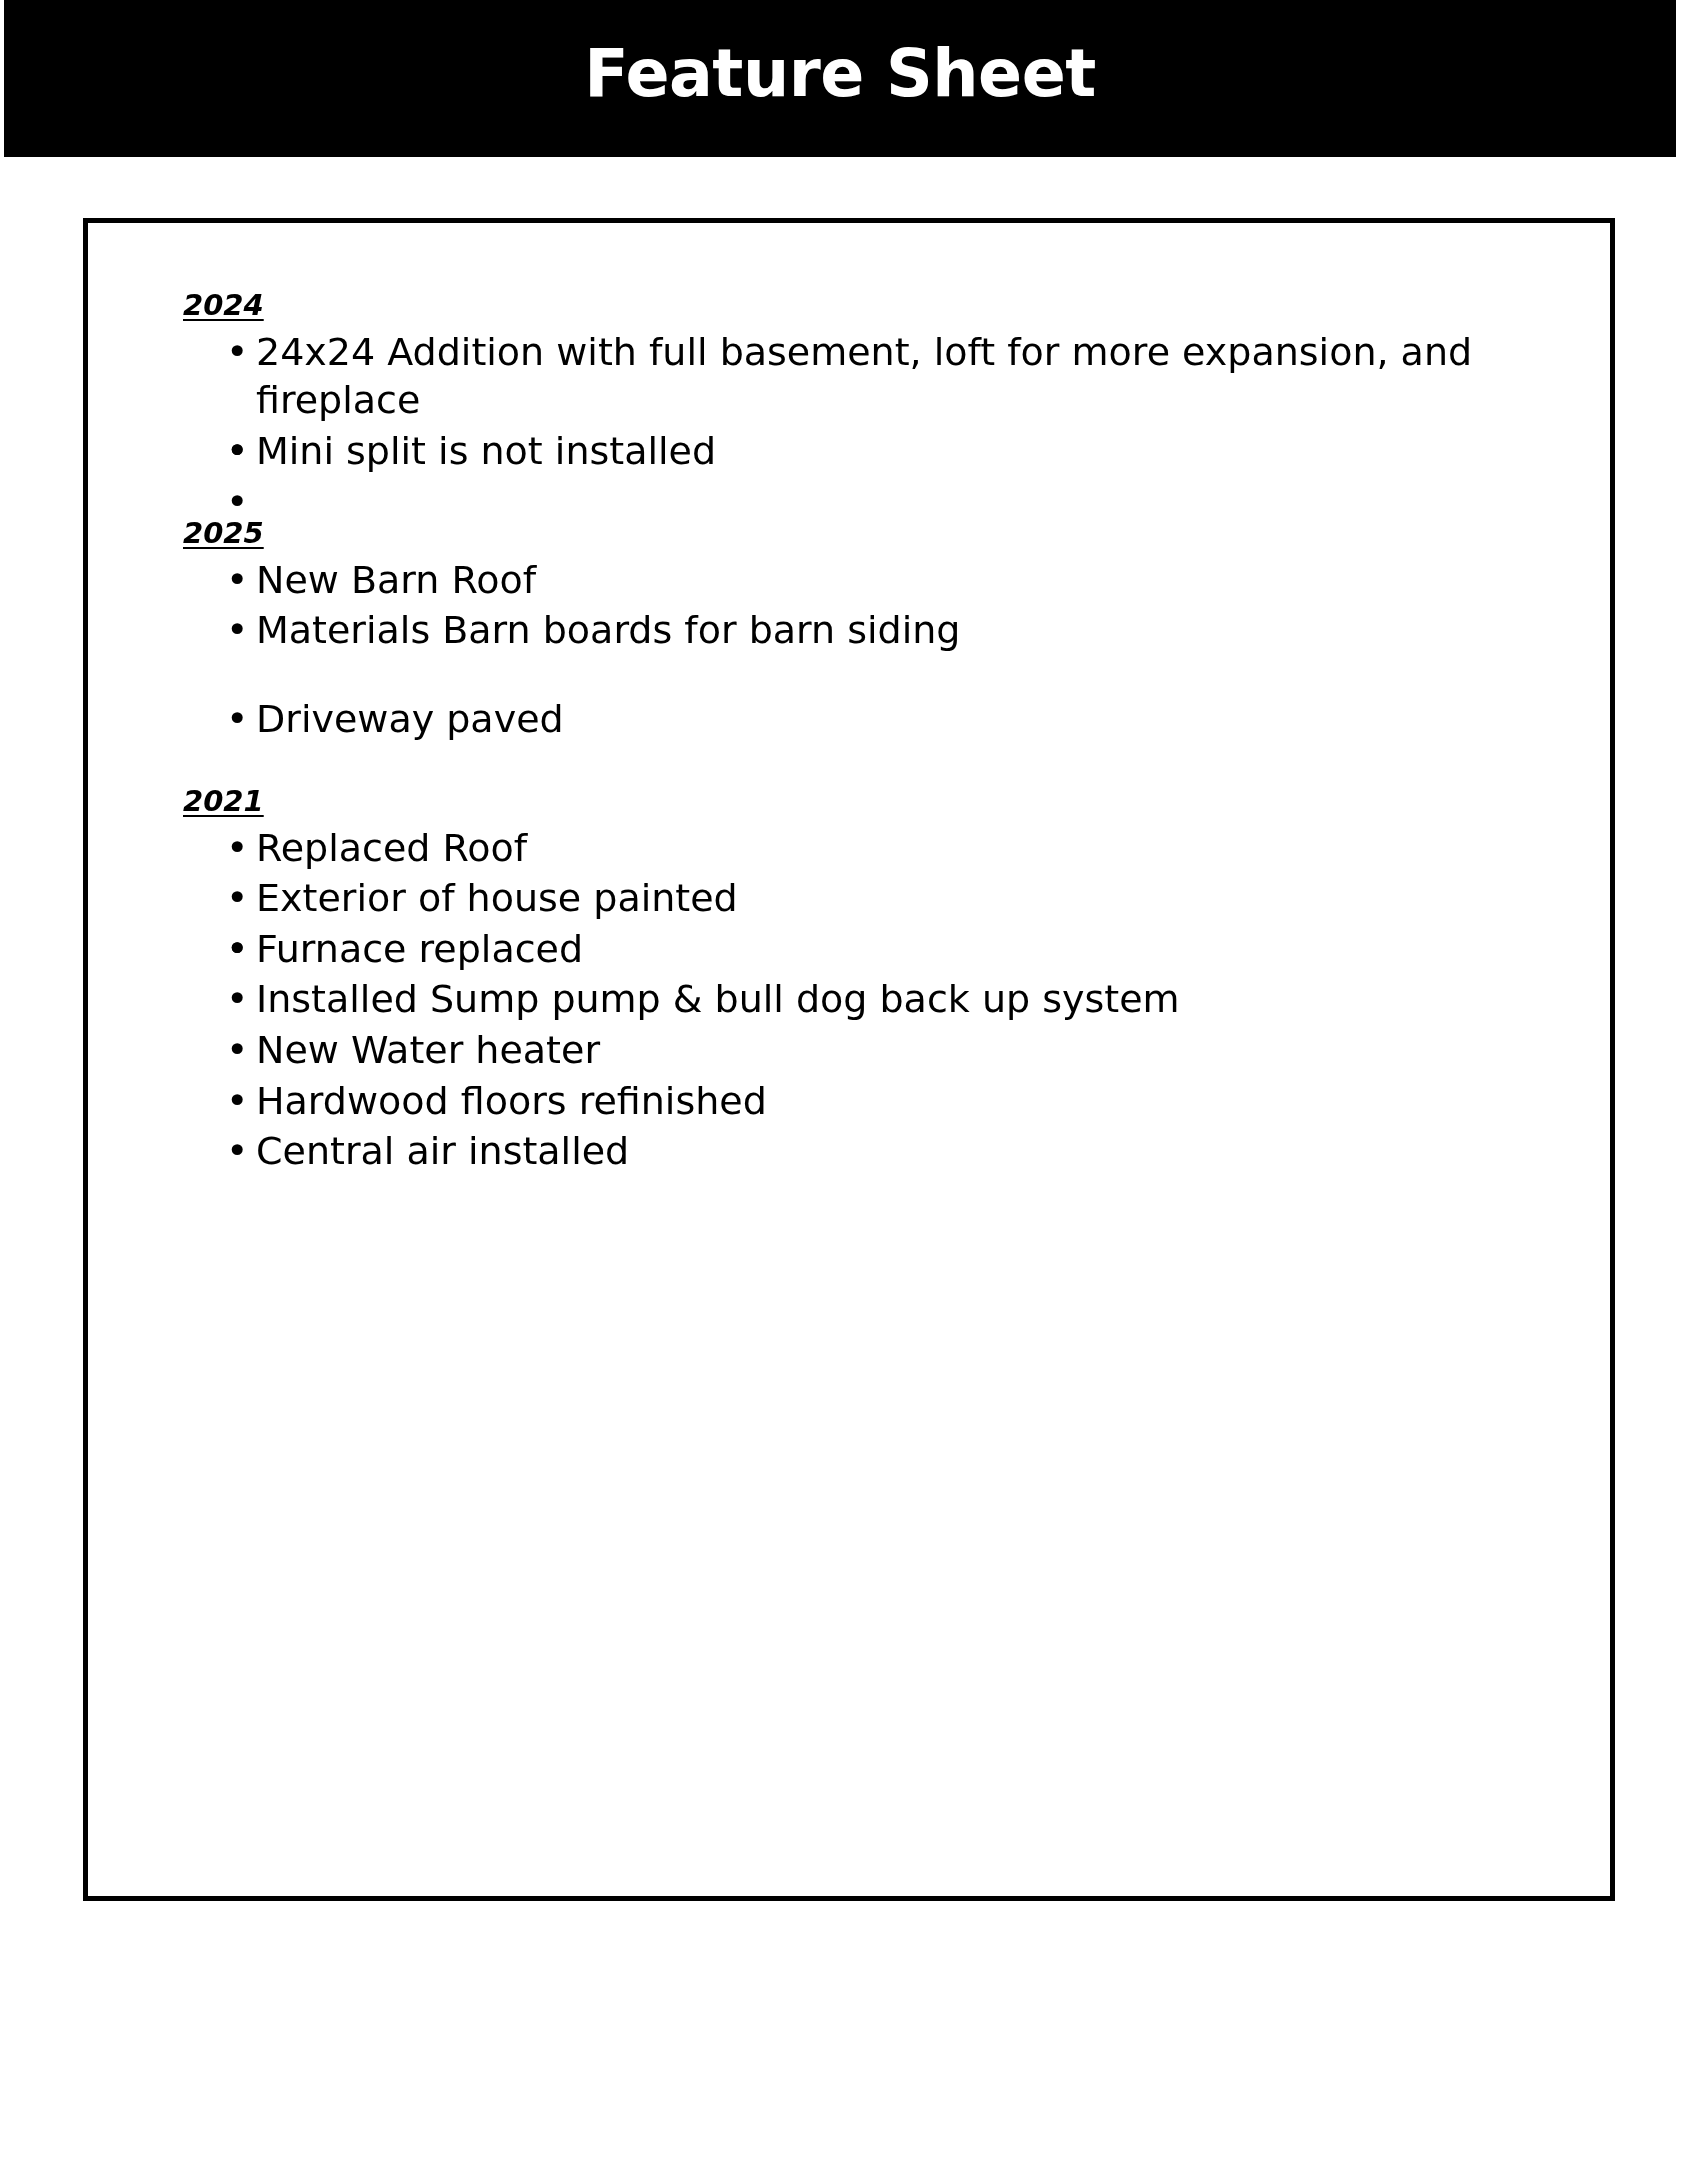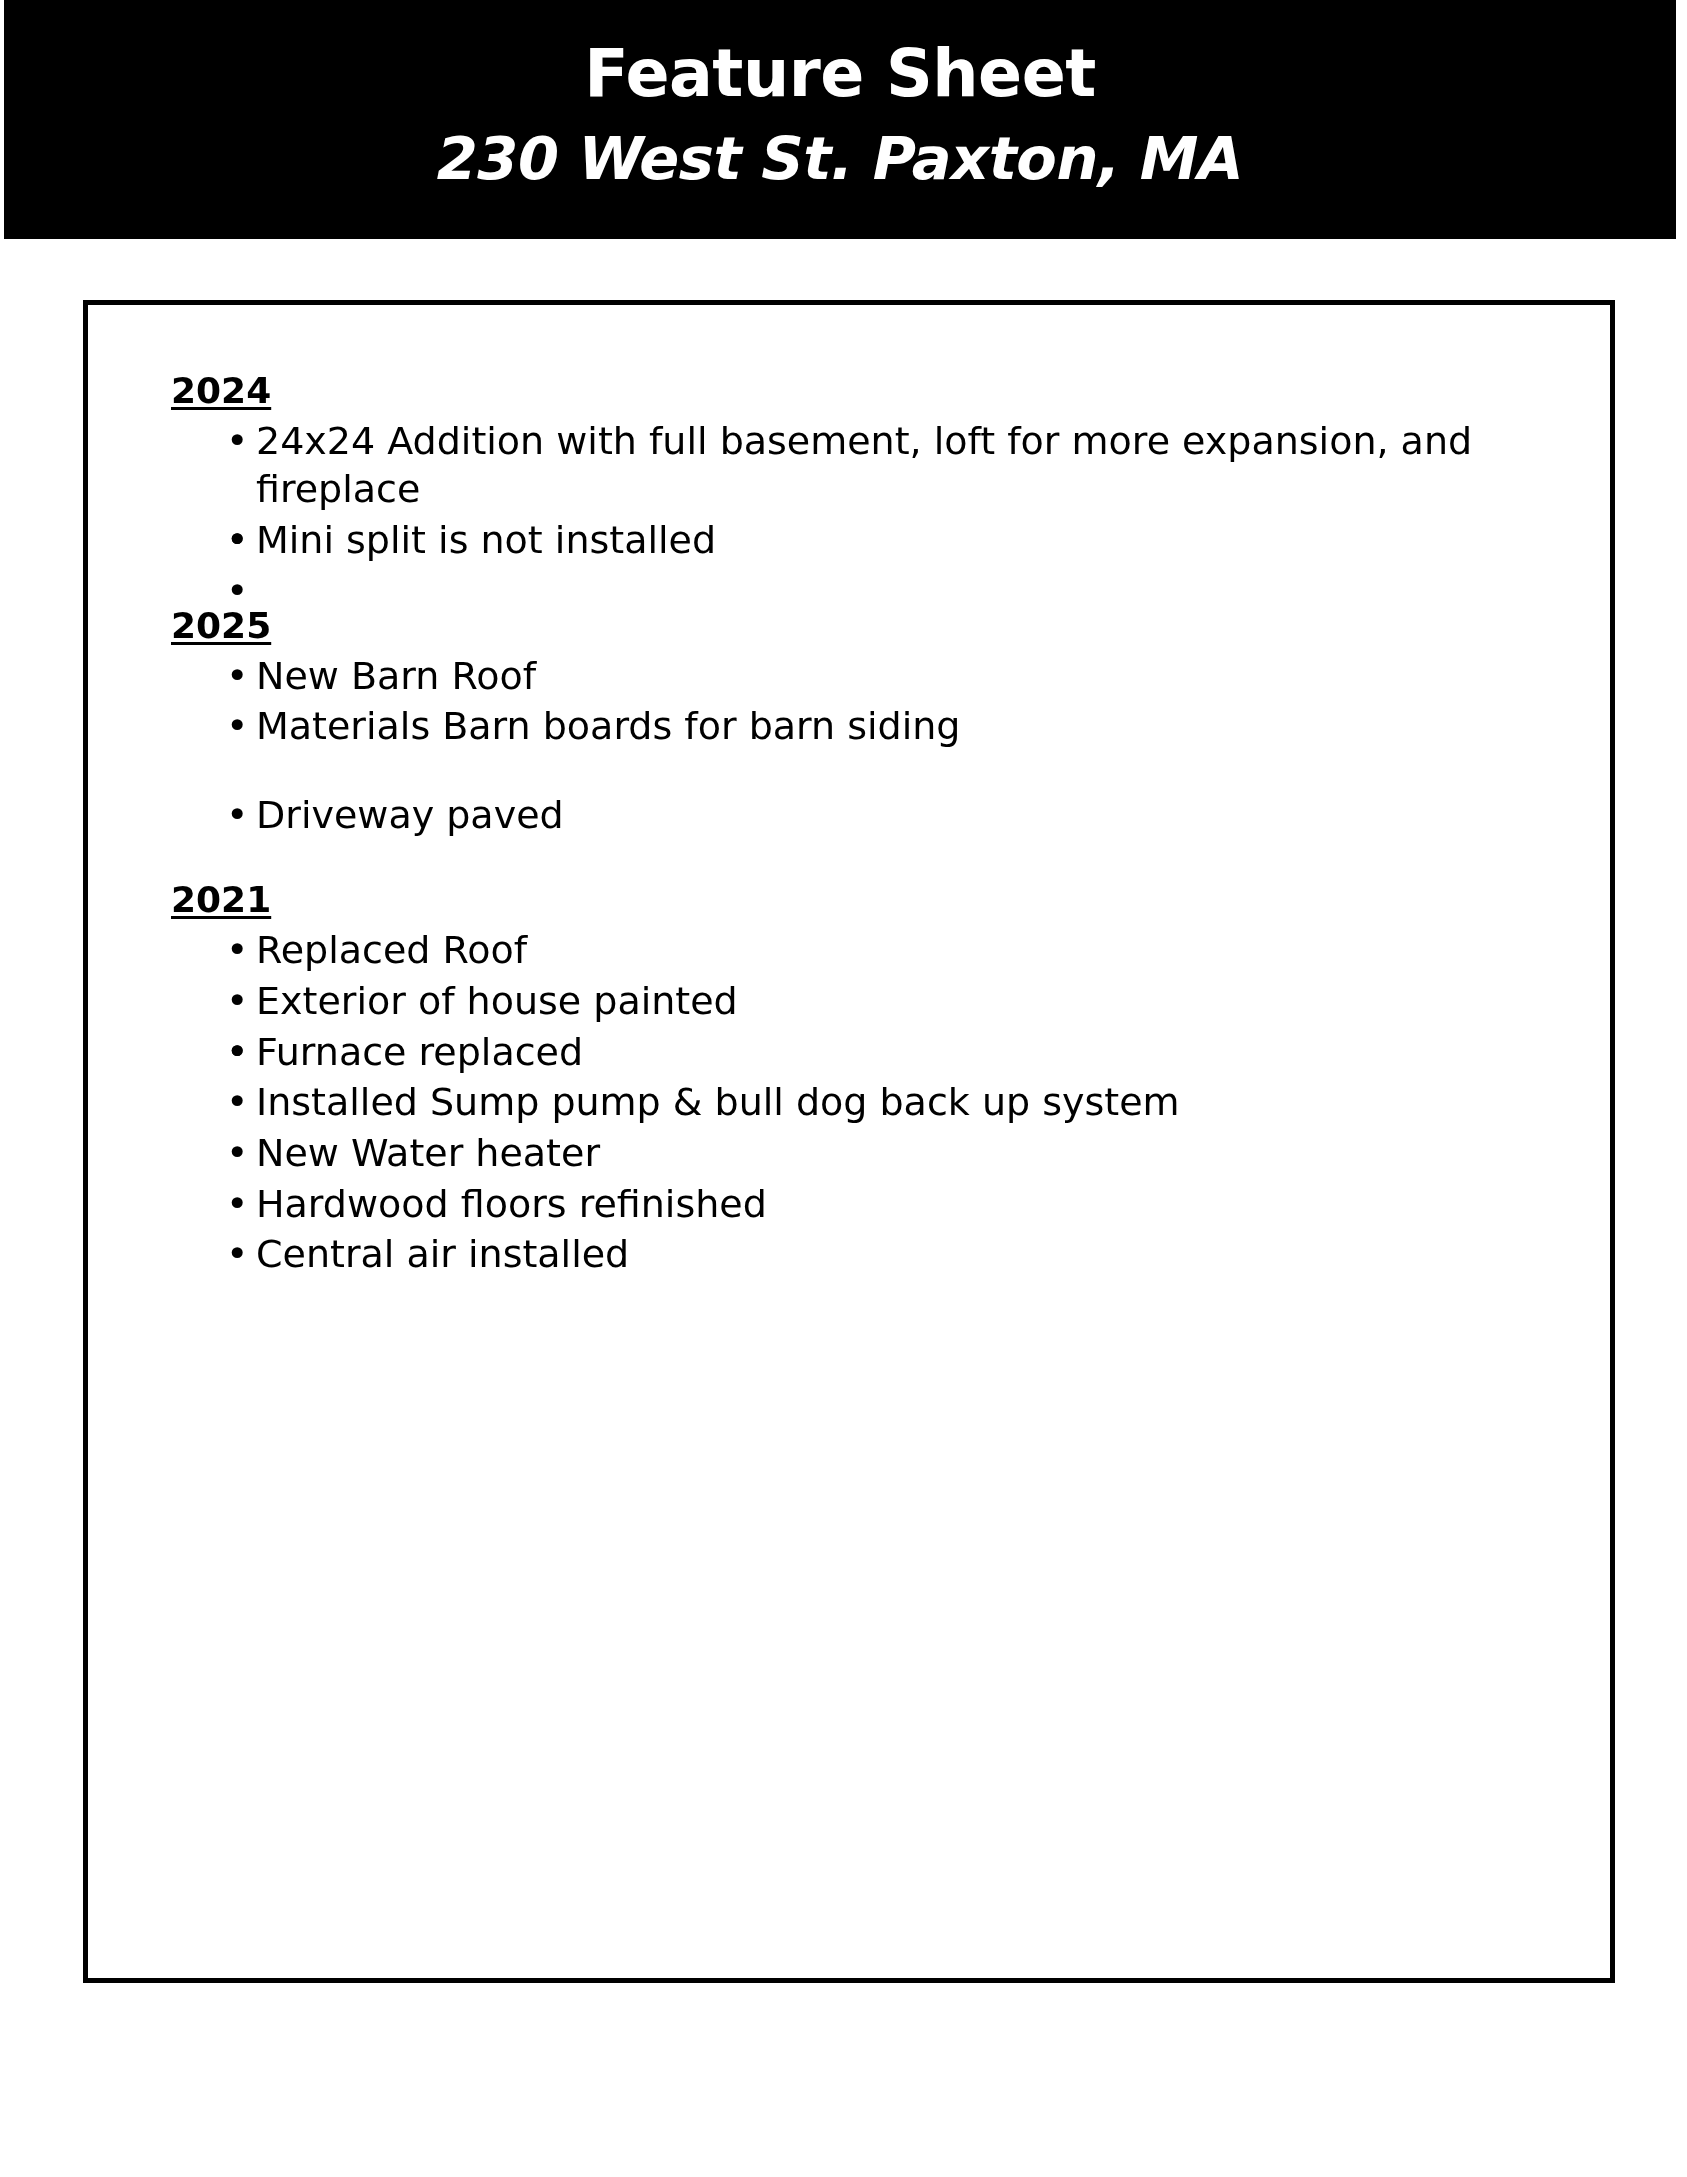--- a/index.html
+++ b/index.html
@@ -55,26 +55,27 @@
     box-sizing: border-box;
     min-height: 1683px;
   }
   .year-group {
     margin-bottom: 40px;
   }
   .year-group:last-child {
     margin-bottom: 0;
   }
   .year-heading {
-    font-size: 36px;
+    font-size: 29px;
     font-weight: 700;
     text-decoration: underline;
     text-underline-offset: 4px;
-    margin: 0 0 6px 0;
+    margin: 0 0 6px 12px;
     letter-spacing: 0px;
+    font-style: italic;
   }
   ul.item-list {
     margin: 0;
     padding-left: 55px;
     list-style: none;
   }
   ul.item-list li {
     font-size: 38px;
     line-height: 1.28;
     position: relative;
@@ -89,21 +90,20 @@
     line-height: 1.28;
   }
 </style>
 </head>
 <body>
 
 <div class="page">
 
   <div class="header">
     <div class="header-title">Feature Sheet</div>
-    <div class="header-subtitle">230 West St. Paxton, MA</div>
   </div>
 
   <div class="content-wrap">
     <div class="feature-box">
       <div id="sections-root">
           <div class="year-group">
             <div class="year-heading">2024</div>
             <ul class="item-list">
               <li><span class="bullet">•</span><span> 24x24 Addition with full basement,  loft for more expansion, and fireplace</span></li>
               <li><span class="bullet">•</span></li>

